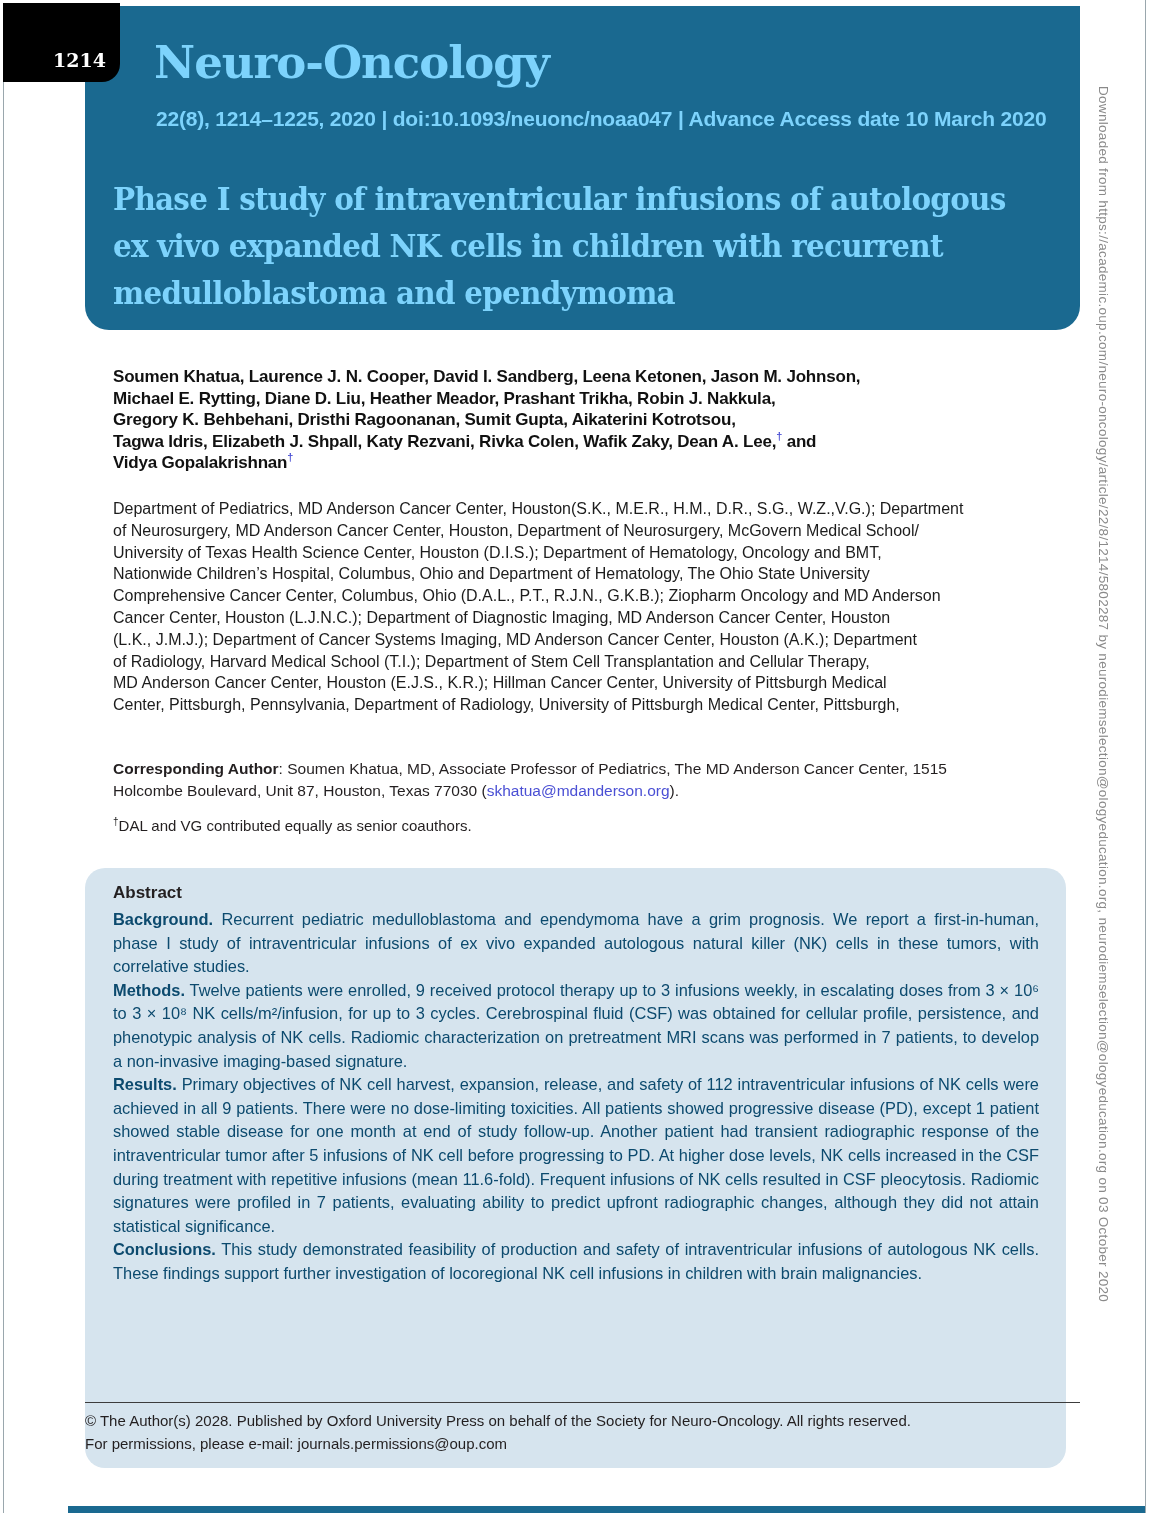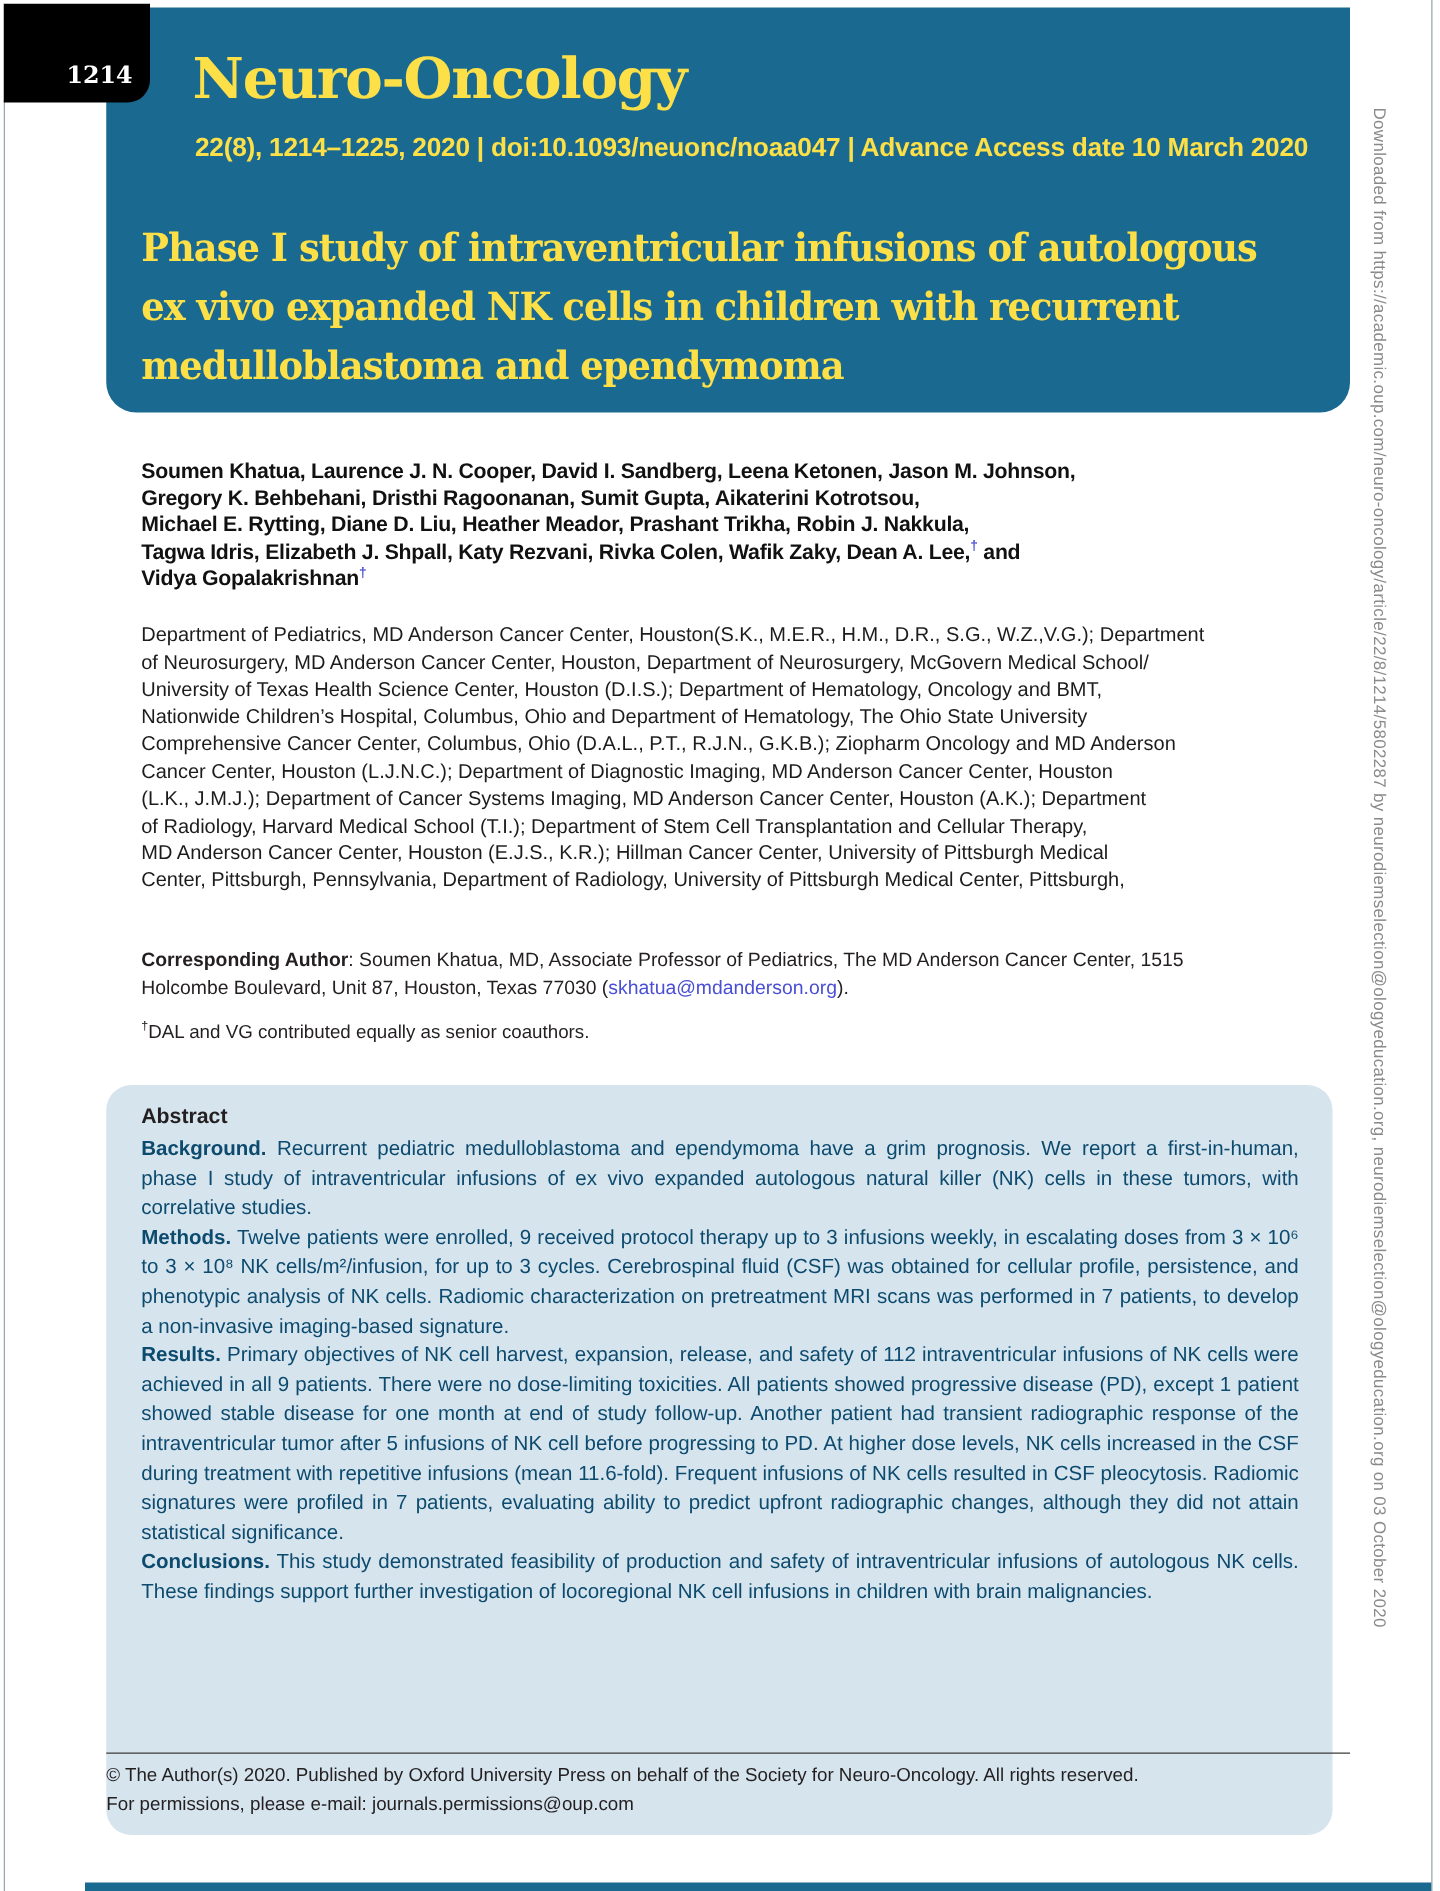--- a/index.html
+++ b/index.html
@@ -5,21 +5,21 @@
   html,body{margin:0;padding:0;background:#ffffff;}
   .page{position:relative;width:1152px;height:1513px;background:#ffffff;overflow:hidden;
         font-family:"Liberation Sans",sans-serif;color:#231f20;}
 
   
   .left-rule{position:absolute;left:3px;top:80px;width:1px;height:1433px;background:#9aa7ad;}
   .right-rule{position:absolute;left:1145px;top:0;width:1px;height:1513px;background:#9aa7ad;}
 
   
   .masthead{position:absolute;left:85px;top:6px;width:995px;height:324px;background:#1a6990;
-            border-radius:0 0 24px 24px;color:#fde047;}
+            border-radius:0 0 24px 24px;color:#7dd3fc;}
   .journal-title{position:absolute;left:69px;top:30px;margin:0;font-family:"DejaVu Serif",serif;
             font-weight:bold;font-size:45px;letter-spacing:-1px;white-space:nowrap;}
   .citation{position:absolute;left:71px;top:101px;font-size:21px;font-weight:bold;
             letter-spacing:-0.2px;white-space:nowrap;}
   .article-title{position:absolute;left:28px;top:170px;font-family:"DejaVu Serif",serif;
             font-weight:bold;font-size:31px;line-height:47px;letter-spacing:-0.8px;}
   .article-title .t-line{white-space:nowrap;transform:scaleX(.95);transform-origin:left;}
 
   
   .page-tab{position:absolute;left:3px;top:3px;width:117px;height:79px;background:#000000;
@@ -82,22 +82,22 @@
       <div class="t-line">medulloblastoma and ependymoma</div>
     </div>
   </header>
 
   <div class="page-tab">
     <span>1214</span>
   </div>
 
   <section class="authors">
     <div>Soumen Khatua, Laurence J. N. Cooper, David I. Sandberg, Leena Ketonen, Jason M. Johnson,</div>
+    <div>Michael E. Rytting, Diane D. Liu, Heather Meador, Prashant Trikha, Robin J. Nakkula,</div>
     <div>Gregory K. Behbehani, Dristhi Ragoonanan, Sumit Gupta, Aikaterini Kotrotsou,</div>
-    <div>Michael E. Rytting, Diane D. Liu, Heather Meador, Prashant Trikha, Robin J. Nakkula,</div>
     <div><span>Tagwa Idris, Elizabeth J. Shpall, Katy Rezvani, Rivka Colen, Wafik Zaky, Dean A. Lee,</span><sup class="dagger">†</sup><span> and</span></div>
     <div><span>Vidya Gopalakrishnan</span><sup class="dagger">†</sup></div>
   </section>
 
   <section class="affiliations">
     <div>Department of Pediatrics, MD Anderson Cancer Center, Houston(S.K., M.E.R., H.M., D.R., S.G., W.Z.,V.G.); Department</div>
     <div>of Neurosurgery, MD Anderson Cancer Center, Houston, Department of Neurosurgery, McGovern Medical School/</div>
     <div>University of Texas Health Science Center, Houston (D.I.S.); Department of Hematology, Oncology and BMT,</div>
     <div>Nationwide Children’s Hospital, Columbus, Ohio and Department of Hematology, The Ohio State University</div>
     <div>Comprehensive Cancer Center, Columbus, Ohio (D.A.L., P.T., R.J.N., G.K.B.); Ziopharm Oncology and MD Anderson</div>
@@ -119,21 +119,21 @@
   <section class="abstract-box">
     <h2>Abstract</h2>
     <p><b>Background.</b><span> Recurrent pediatric medulloblastoma and ependymoma have a grim prognosis. We report a first-in-human, phase I study of intraventricular infusions of ex vivo expanded autologous natural killer (NK) cells in these tumors, with correlative studies.</span></p>
     <p><b>Methods.</b><span> Twelve patients were enrolled, 9 received protocol therapy up to 3 infusions weekly, in escalating doses from 3 × 10⁶ to 3 × 10⁸ NK cells/m²/infusion, for up to 3 cycles. Cerebrospinal fluid (CSF) was obtained for cellular profile, persistence, and phenotypic analysis of NK cells. Radiomic characterization on pretreatment MRI scans was performed in 7 patients, to develop a non-invasive imaging-based signature.</span></p>
     <p><b>Results.</b><span> Primary objectives of NK cell harvest, expansion, release, and safety of 112 intraventricular infusions of NK cells were achieved in all 9 patients. There were no dose-limiting toxicities. All patients showed progressive disease (PD), except 1 patient showed stable disease for one month at end of study follow-up. Another patient had transient radiographic response of the intraventricular tumor after 5 infusions of NK cell before progressing to PD. At higher dose levels, NK cells increased in the CSF during treatment with repetitive infusions (mean 11.6-fold). Frequent infusions of NK cells resulted in CSF pleocytosis. Radiomic signatures were profiled in 7 patients, evaluating ability to predict upfront radiographic changes, although they did not attain statistical significance.</span></p>
     <p><b>Conclusions.</b><span> This study demonstrated feasibility of production and safety of intraventricular infusions of autologous NK cells. These findings support further investigation of locoregional NK cell infusions in children with brain malignancies.</span></p>
   </section>
 
   <div class="footer-rule"></div>
   <div class="footer-text">
-    <p>© The Author(s) 2020. Published by Oxford University Press on behalf of the Society for Neuro-Oncology. All rights reserved.</p>
+    <p>© The Author(s) 2028. Published by Oxford University Press on behalf of the Society for Neuro-Oncology. All rights reserved.</p>
     <p>For permissions, please e-mail: journals.permissions@oup.com</p>
   </div>
 
   <div class="download-notice">Downloaded from https://academic.oup.com/neuro-oncology/article/22/8/1214/5802287 by neurodiemselection@ologyeducation.org, neurodiemselection@ologyeducation.org on 03 October 2020</div>
 
   <div class="next-page-band"></div>
 
 </div>
 
 </body></html>

